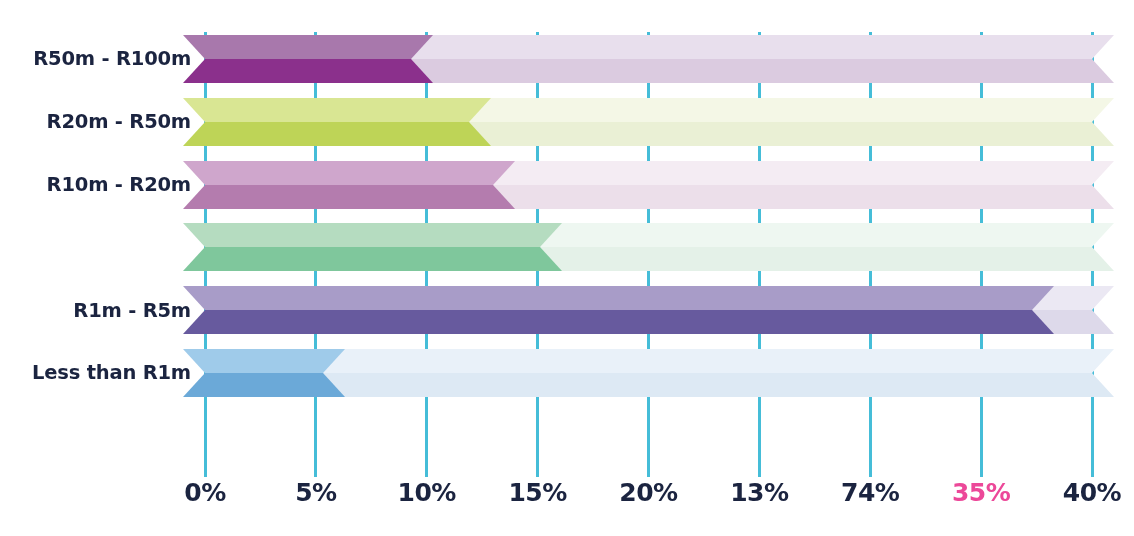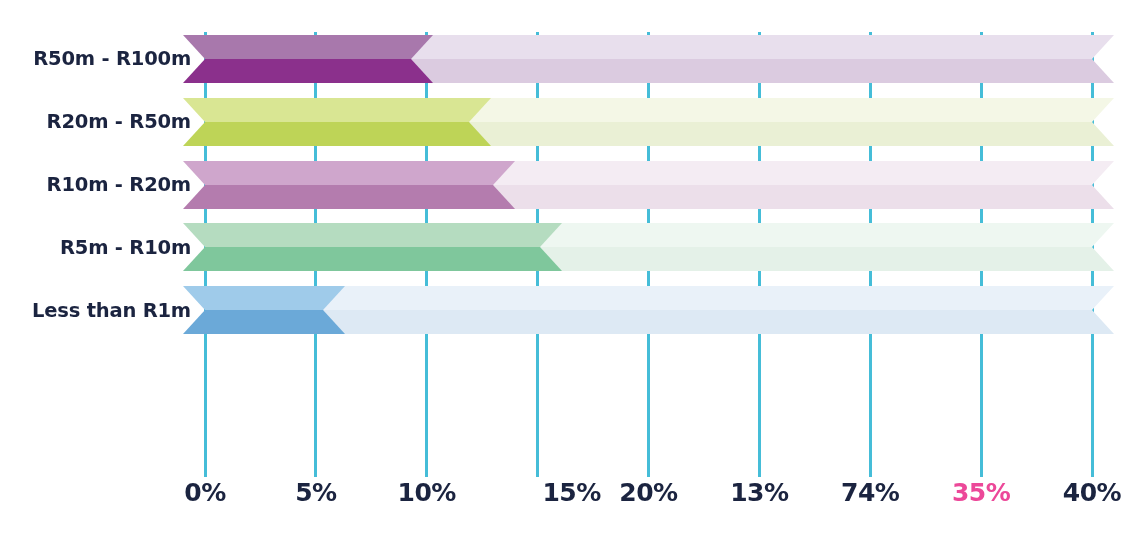--- a/index.html
+++ b/index.html
@@ -250,37 +250,53 @@
           <div class="bar" title="R10m - R20m: 13%" style="width: 288.275px;">
             <div class="band b-top" style="background: rgb(207, 166, 204);"></div>
             <div class="band b-bot" style="background: rgb(180, 124, 174);"></div>
             <div class="tip-top" style="border-left: 22px solid rgb(207, 166, 204);"></div>
             <div class="tip-bot" style="border-left: 22px solid rgb(180, 124, 174);"></div>
             <div class="notch-top" style="border-right: 22px solid rgb(207, 166, 204);"></div>
             <div class="notch-bot" style="border-right: 22px solid rgb(180, 124, 174);"></div>
           </div>
         </div>
         <div class="row">
-          <div class="cat-label">R5m - R10m</div>
           <div class="track">
             <div class="tband t-top" style="background: rgb(238, 247, 241);"></div>
             <div class="tband t-bot" style="background: rgb(228, 241, 232);"></div>
             <div class="ttip tt-top" style="border-left: 22px solid rgb(238, 247, 241);"></div>
             <div class="ttip" style="top: 24px; border-top: 24px solid transparent; border-bottom: 0px; border-left: 22px solid rgb(228, 241, 232);"></div>
           </div>
           <div class="bar" title="R5m - R10m: 15.1%" style="width: 334.842px;">
             <div class="band b-top" style="background: rgb(181, 220, 192);"></div>
             <div class="band b-bot" style="background: rgb(127, 199, 156);"></div>
             <div class="tip-top" style="border-left: 22px solid rgb(181, 220, 192);"></div>
             <div class="tip-bot" style="border-left: 22px solid rgb(127, 199, 156);"></div>
             <div class="notch-top" style="border-right: 22px solid rgb(181, 220, 192);"></div>
             <div class="notch-bot" style="border-right: 22px solid rgb(127, 199, 156);"></div>
           </div>
         </div>
         <div class="row">
+          <div class="cat-label">R1m - R5m</div>
+          <div class="track">
+            <div class="tband t-top" style="background: rgb(235, 232, 243);"></div>
+            <div class="tband t-bot" style="background: rgb(221, 217, 234);"></div>
+            <div class="ttip tt-top" style="border-left: 22px solid rgb(235, 232, 243);"></div>
+            <div class="ttip" style="top: 24px; border-top: 24px solid transparent; border-bottom: 0px; border-left: 22px solid rgb(221, 217, 234);"></div>
+          </div>
+          <div class="bar" title="R1m - R5m: 37.3%" style="width: 827.127px;">
+            <div class="band b-top" style="background: rgb(168, 156, 200);"></div>
+            <div class="band b-bot" style="background: rgb(103, 90, 158);"></div>
+            <div class="tip-top" style="border-left: 22px solid rgb(168, 156, 200);"></div>
+            <div class="tip-bot" style="border-left: 22px solid rgb(103, 90, 158);"></div>
+            <div class="notch-top" style="border-right: 22px solid rgb(168, 156, 200);"></div>
+            <div class="notch-bot" style="border-right: 22px solid rgb(103, 90, 158);"></div>
+          </div>
+        </div>
+        <div class="row">
           <div class="cat-label">Less than R1m</div>
           <div class="track">
             <div class="tband t-top" style="background: rgb(233, 241, 249);"></div>
             <div class="tband t-bot" style="background: rgb(221, 233, 244);"></div>
             <div class="ttip tt-top" style="border-left: 22px solid rgb(233, 241, 249);"></div>
             <div class="ttip" style="top: 24px; border-top: 24px solid transparent; border-bottom: 0px; border-left: 22px solid rgb(221, 233, 244);"></div>
           </div>
           <div class="bar" title="Less than R1m: 5.3%" style="width: 117.528px;">
             <div class="band b-top" style="background: rgb(159, 203, 234);"></div>
             <div class="band b-bot" style="background: rgb(107, 169, 216);"></div>
@@ -289,21 +305,21 @@
             <div class="notch-top" style="border-right: 22px solid rgb(159, 203, 234);"></div>
             <div class="notch-bot" style="border-right: 22px solid rgb(107, 169, 216);"></div>
           </div>
         </div>
       </div>
 
     <div class="xaxis">
         <div class="xtick" style="left: 205px; color: rgb(27, 36, 64);">0%</div>
         <div class="xtick" style="left: 315.875px; color: rgb(27, 36, 64);">5%</div>
         <div class="xtick" style="left: 426.75px; color: rgb(27, 36, 64);">10%</div>
-        <div class="xtick" style="left: 537.625px; color: rgb(27, 36, 64); margin-left: 34px;">15%</div>
+        <div class="xtick" style="left: 537.625px; color: rgb(27, 36, 64);">15%</div>
         <div class="xtick" style="left: 648.5px; color: rgb(27, 36, 64);">20%</div>
         <div class="xtick" style="left: 759.375px; color: rgb(27, 36, 64);">13%</div>
         <div class="xtick" style="left: 870.25px; color: rgb(27, 36, 64);">74%</div>
         <div class="xtick" style="left: 981.125px; color: #ec4899;">35%</div>
         <div class="xtick" style="left: 1092px; color: rgb(27, 36, 64);">40%</div>
       </div>
 
   </div>
 
 </div>

